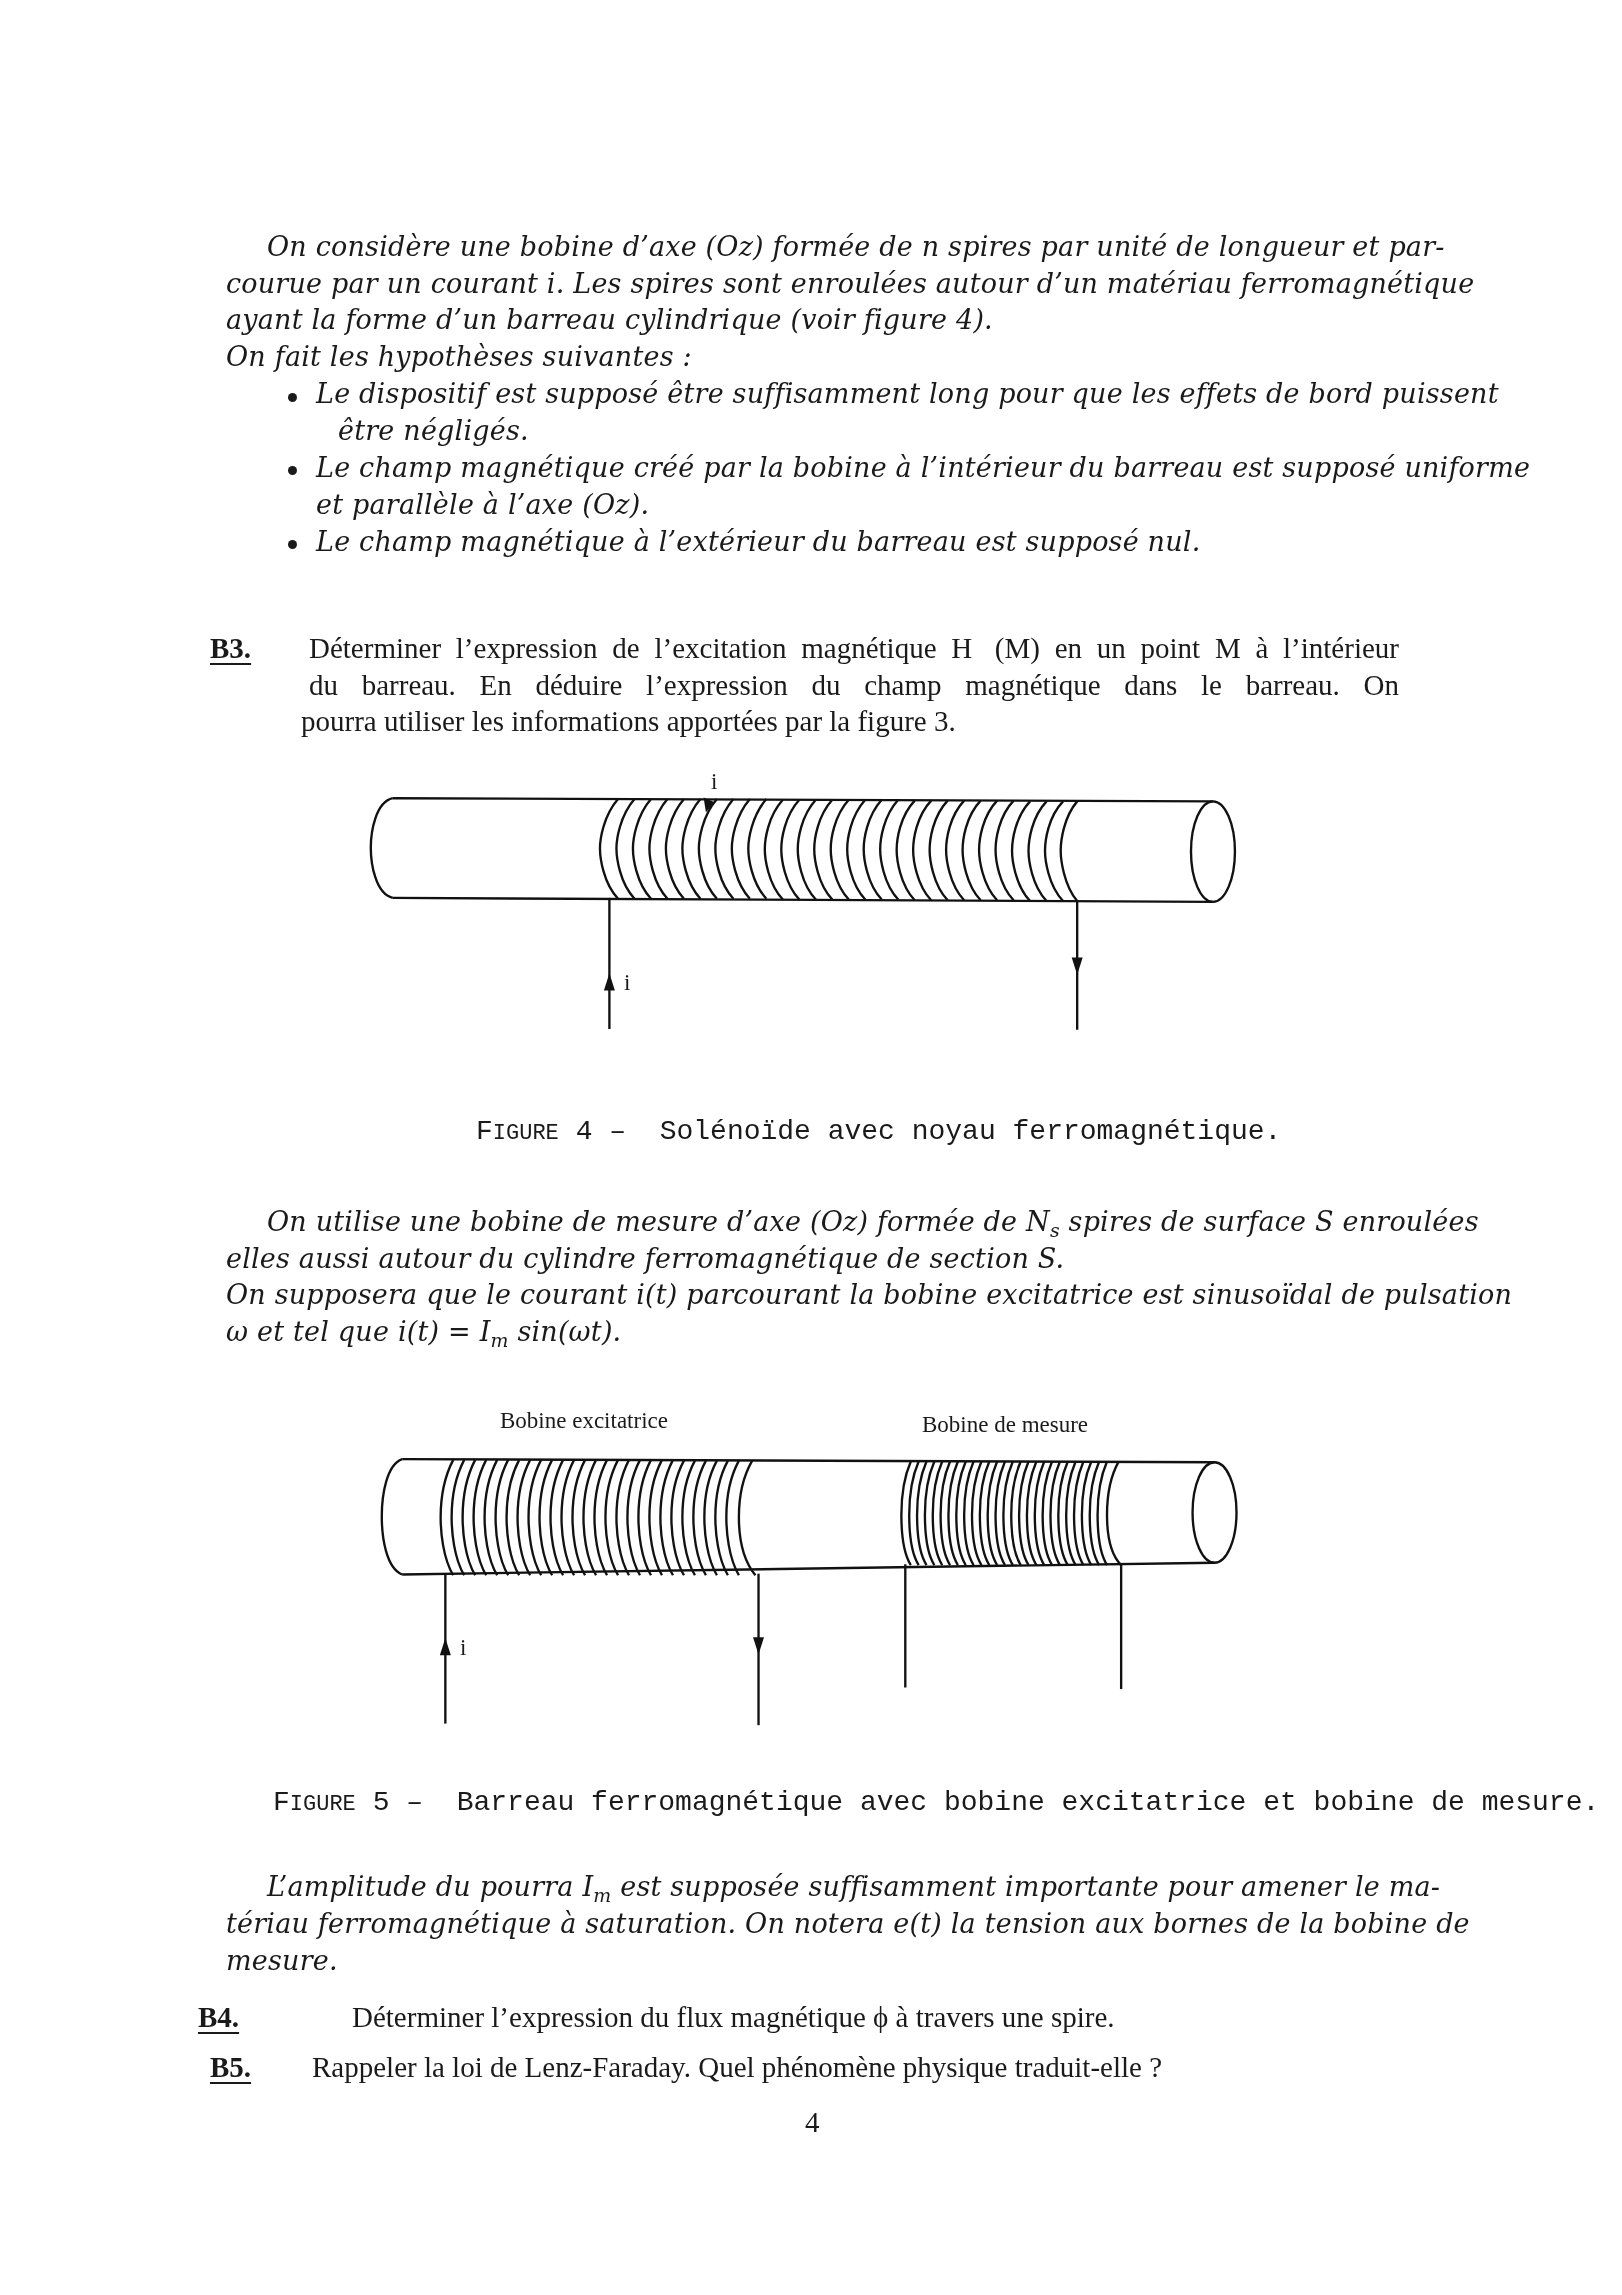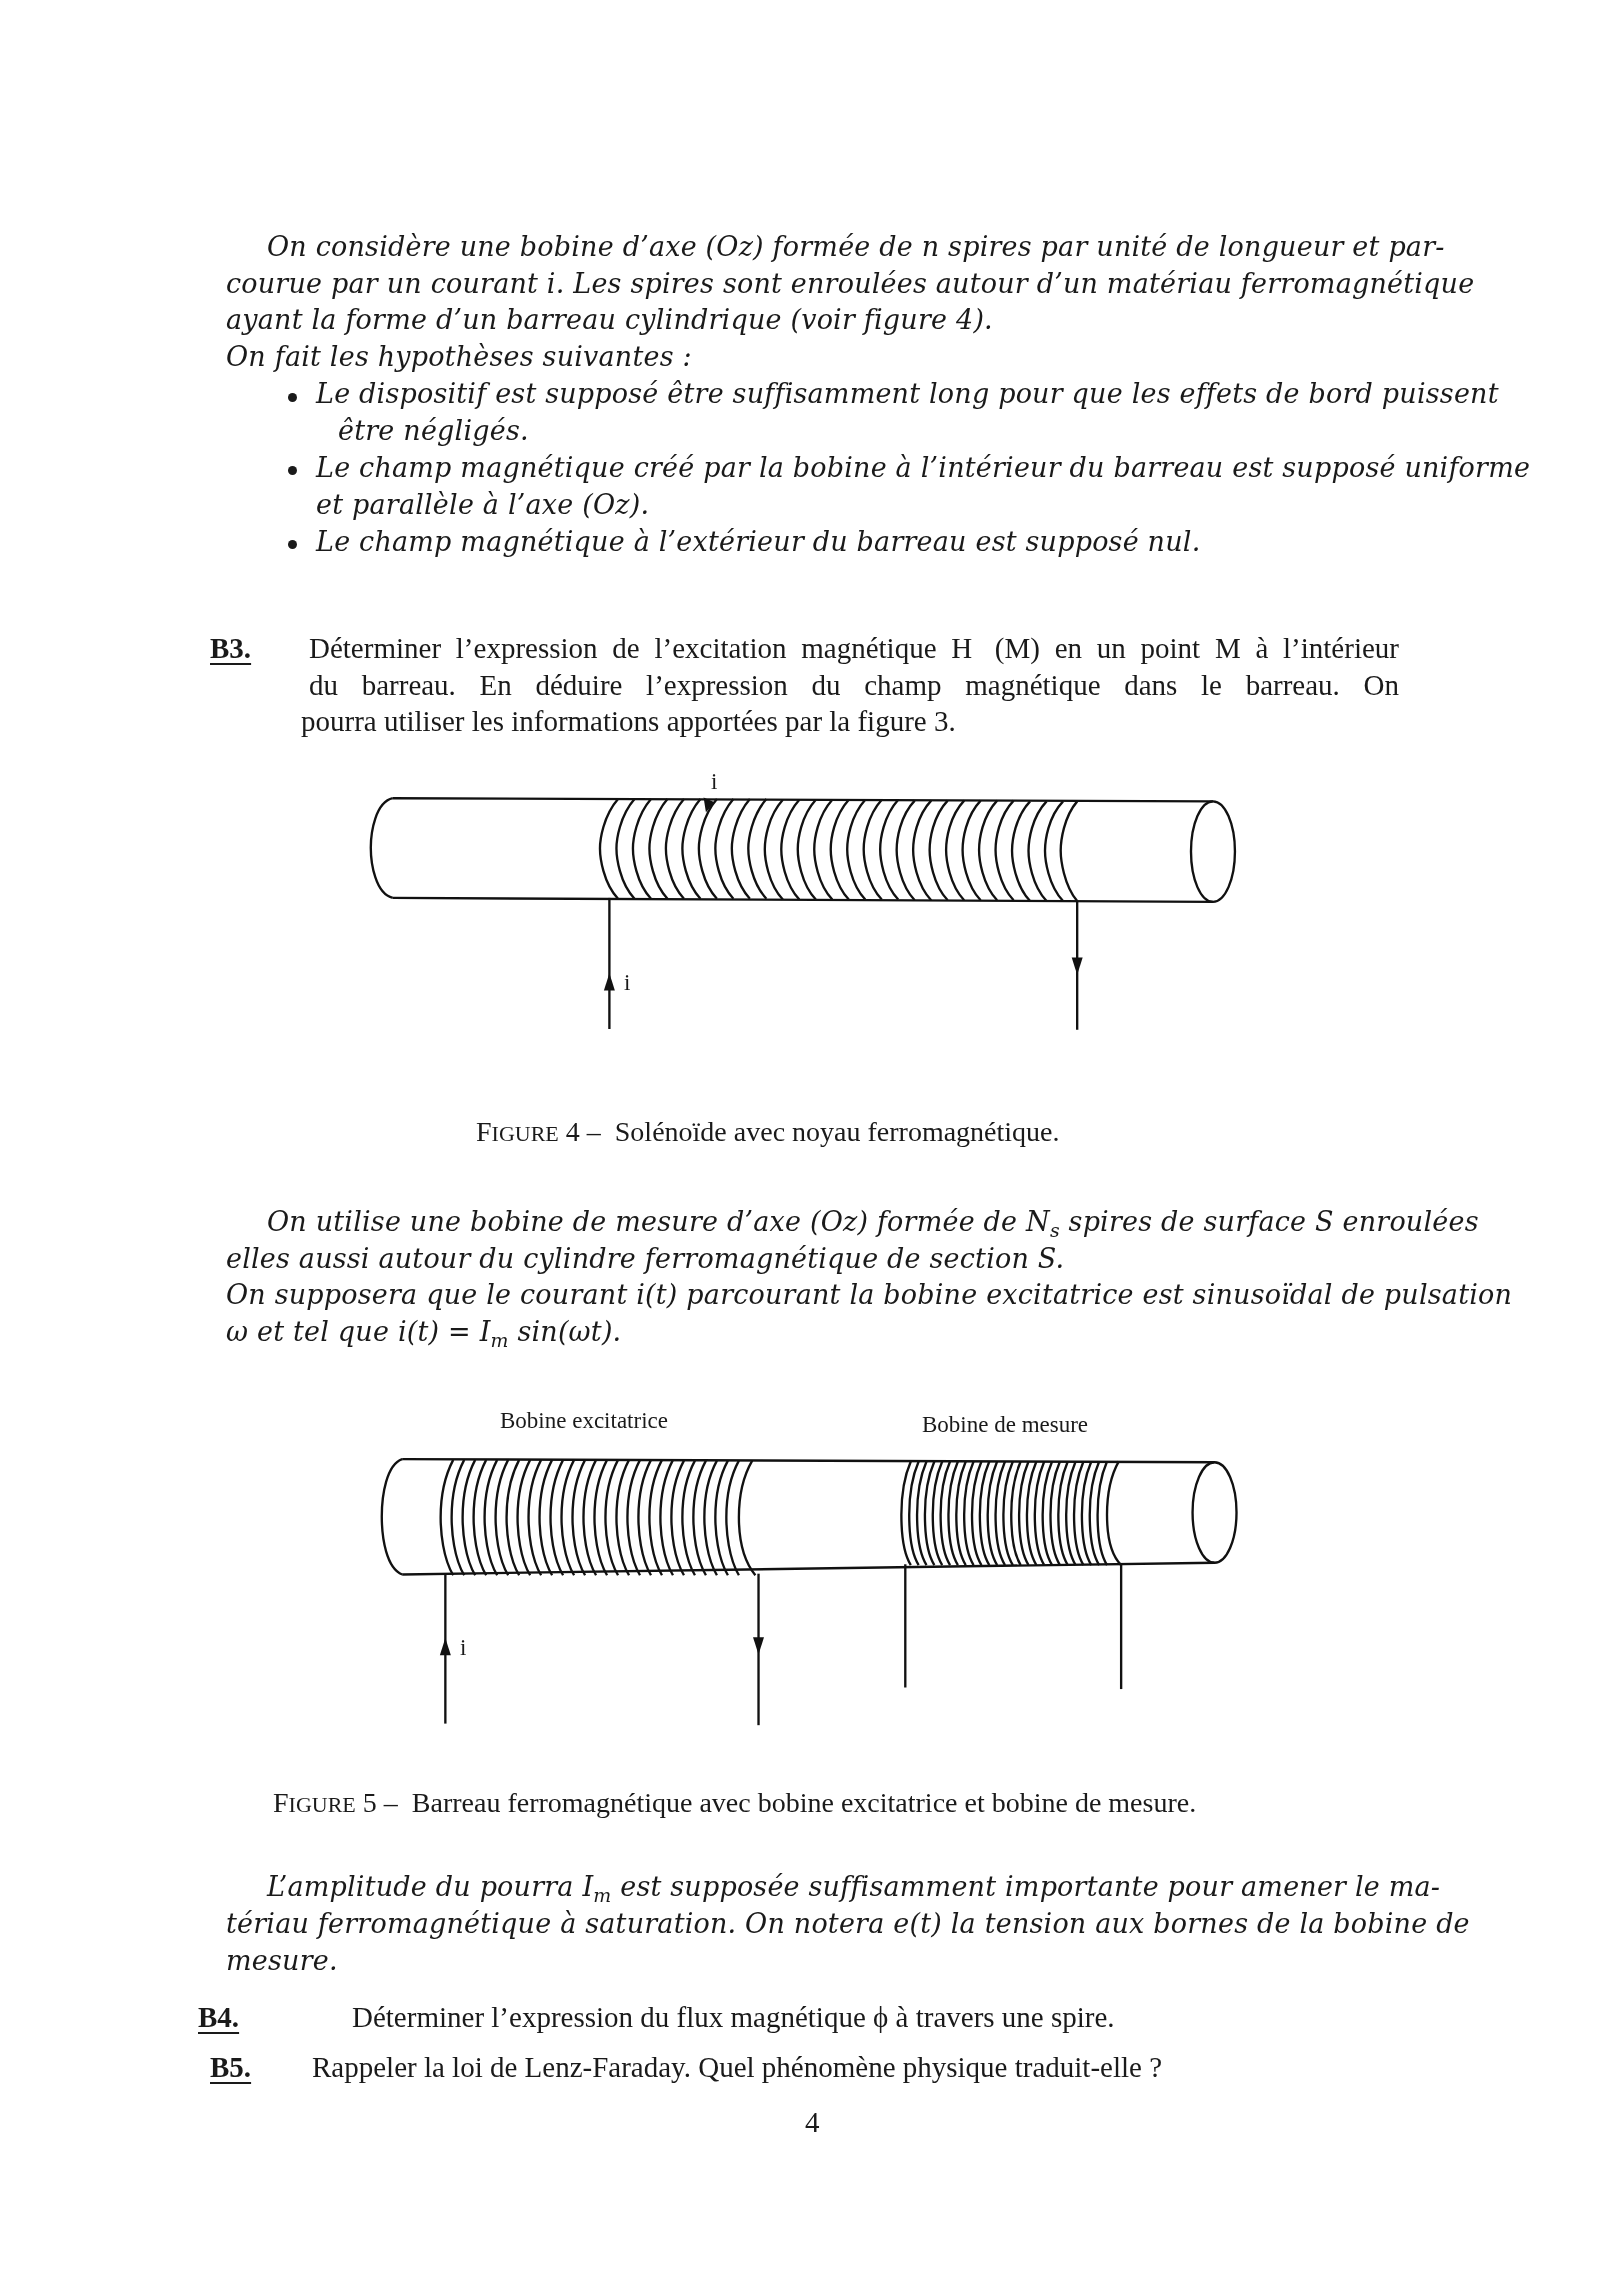--- a/index.html
+++ b/index.html
@@ -5,21 +5,21 @@
   html, body { margin: 0; padding: 0; background: #ffffff; }
   body { width: 1623px; height: 2295px; position: relative; overflow: hidden;
          font-family: "DejaVu Serif", "Liberation Serif", serif; color: #1a1a1a; }
   .line { position: absolute; white-space: nowrap; font-size: 27.5px; line-height: 37px; }
   .it { font-style: italic; font-family: "DejaVu Serif", serif; font-size: 27px; letter-spacing: 0.2px; }
   .rm { font-family: "Liberation Serif", serif; font-size: 29px; }
   .just { text-align: justify; text-align-last: justify; }
   .qlabel { position: absolute; font-family: "Liberation Serif", serif; font-weight: bold;
             font-size: 29px; line-height: 37px; text-decoration: underline; text-underline-offset: 4.7px; }
   .bullet { position: absolute; width: 9.4px; height: 9.4px; border-radius: 50%; background: #1a1a1a; }
-  .caption { position: absolute; font-family: Liberation Serif, serif; font-size: 28px; line-height: 37px; white-space: nowrap; }
+  .caption { position: absolute; font-family: Liberation Mono, monospace; font-size: 28px; line-height: 37px; white-space: nowrap; }
   .sc-big { font-size: 28px; }
   .sc-small { font-size: 22px; }
   .figlabel { position: absolute; font-family: "Liberation Serif", serif; font-size: 23px; white-space: nowrap; }
   .pagenum { position: absolute; font-family: "Liberation Serif", serif; font-size: 29px; }
   svg { position: absolute; left: 0; top: 0; }
   sub { font-size: 0.7em; vertical-align: -0.3em; }
 </style>
 </head>
 <body>
 

